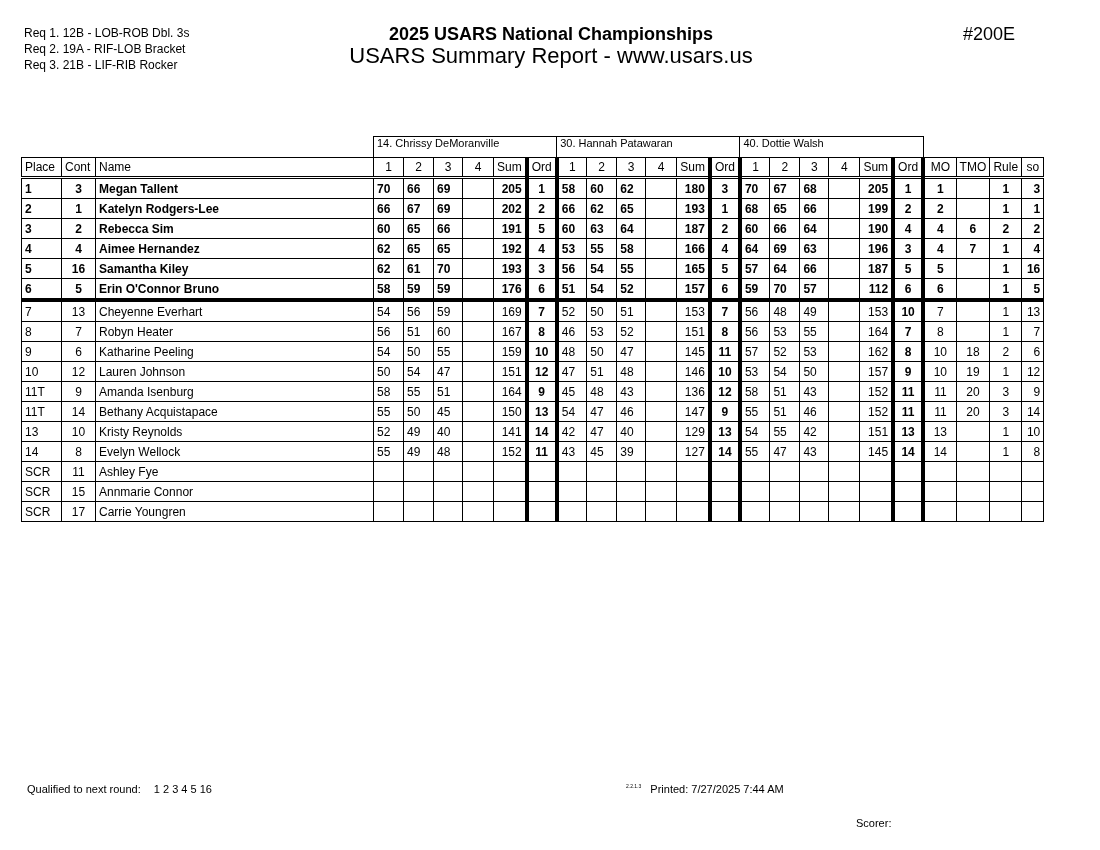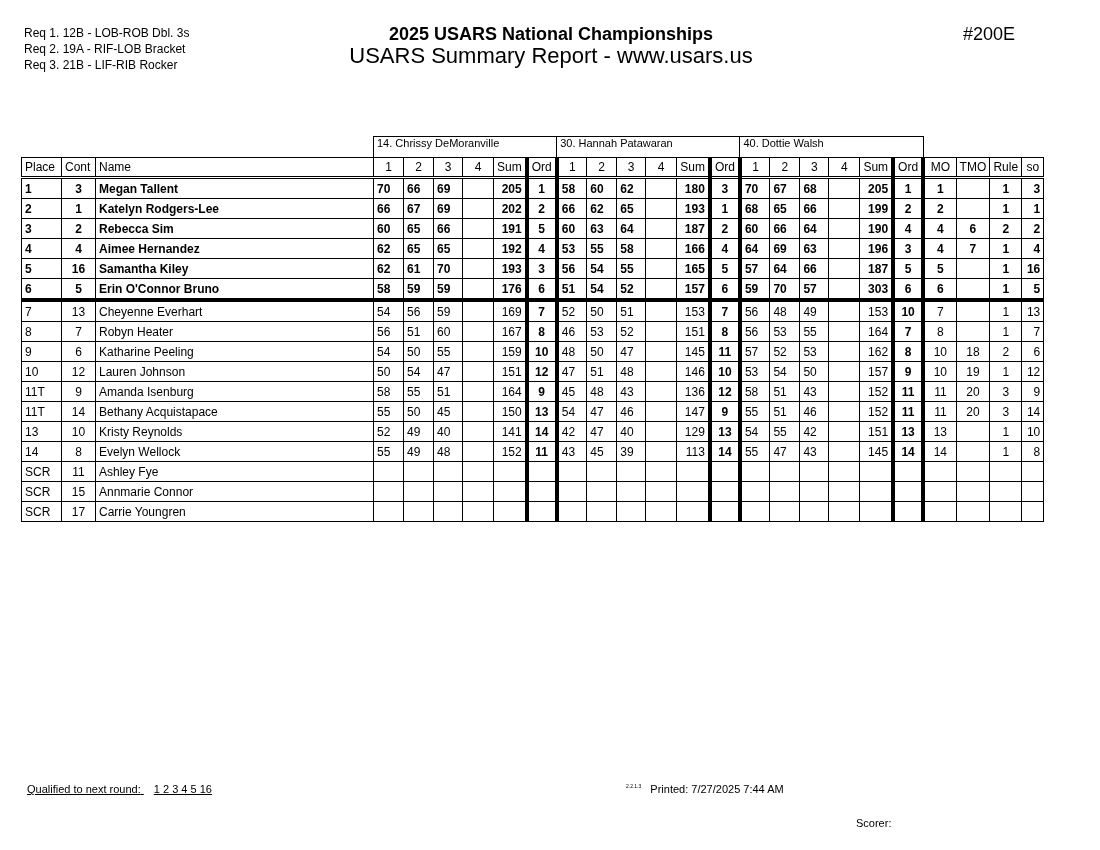--- a/index.html
+++ b/index.html
@@ -17,21 +17,21 @@
   table.grid tr.judge-row td { border:none; height:20px; }
   table.grid tr.judge-row td.judge { border:1px solid #000; border-bottom:none; vertical-align:top; font-size:11px; padding-left:3px; }
   table.grid tr.hdr td { height:18px; }
   table.grid tr.hdr td { border-bottom:3px double #000; }
   td.c { text-align:center; }
   td.r { text-align:right; }
   td.b { font-weight:bold; }
   td.thickL { border-left:4px solid #000 !important; }
   tr.qual td { font-weight:bold; }
   tr.cut td { border-bottom:4px solid #000 !important; }
-  .footer-q { position:absolute; left:27px; top:783px; font-size:11px;text-decoration:underline; }
+  .footer-q { position:absolute; left:27px; top:783px; font-size:11px; }
   .footer-q span.v { margin-left:10px; }
   .footer-p { position:absolute; left:626px; top:783px; font-size:11px; }
   .footer-p .ver { font-size:5px; vertical-align:top; margin-right:6px; }
   .footer-s { position:absolute; left:856px; top:783px; font-size:11px;margin-top:34px; }
 </style>
 </head>
 <body>
 
 <div class="reqs">
   <div>Req  1.  12B - LOB-ROB Dbl. 3s</div>
@@ -256,21 +256,21 @@
         <td class="thickL">51</td>
         <td>54</td>
         <td>52</td>
         <td></td>
         <td class="r">157</td>
         <td class="c b thickL">6</td>
         <td class="thickL">59</td>
         <td>70</td>
         <td>57</td>
         <td></td>
-        <td class="r">303</td>
+        <td class="r">112</td>
         <td class="c b thickL">6</td>
         <td class="c thickL">6</td>
         <td class="c"></td>
         <td class="c">1</td>
         <td class="r">5</td>
       </tr>
       <tr>
         <td>7</td>
         <td class="c">13</td>
         <td>Cheyenne Everhart</td>
@@ -466,21 +466,21 @@
         <td>55</td>
         <td>49</td>
         <td>48</td>
         <td></td>
         <td class="r">152</td>
         <td class="c b thickL">11</td>
         <td class="thickL">43</td>
         <td>45</td>
         <td>39</td>
         <td></td>
-        <td class="r">113</td>
+        <td class="r">127</td>
         <td class="c b thickL">14</td>
         <td class="thickL">55</td>
         <td>47</td>
         <td>43</td>
         <td></td>
         <td class="r">145</td>
         <td class="c b thickL">14</td>
         <td class="c thickL">14</td>
         <td class="c"></td>
         <td class="c">1</td>

